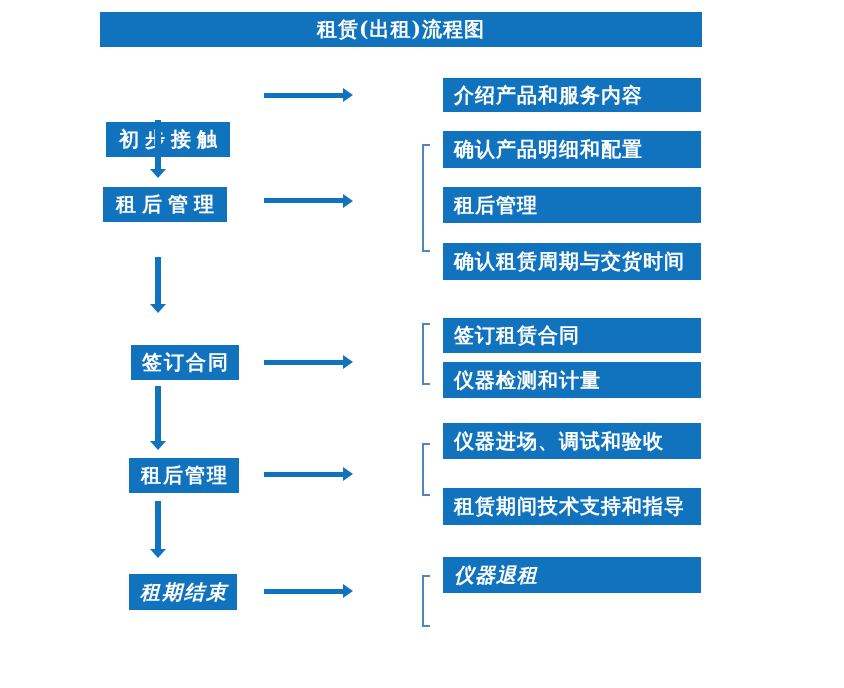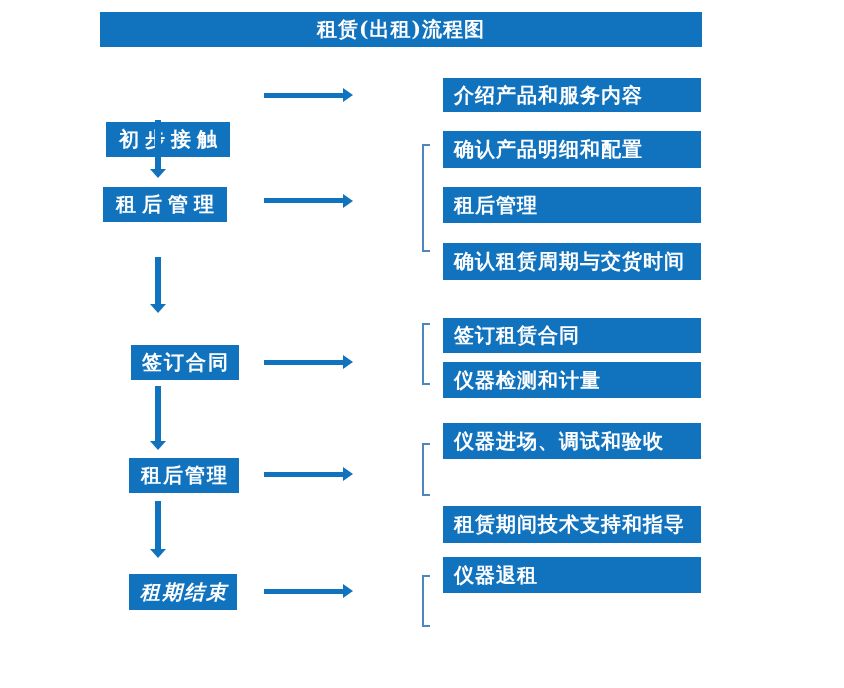--- a/index.html
+++ b/index.html
@@ -35,22 +35,22 @@
   .l3{left:102px;top:345px;width:108px;height:35px;}
   .l4{left:100px;top:458px;width:110px;height:35px;}
   .l5{left:100px;top:574px;width:108px;height:36px;font-style:italic;}
   .r1 {top:78px;height:34px;}
   .r2a{top:131px;height:37px;}
   .r2b{top:187px;height:36px;}
   .r2c{top:243px;height:37px;}
   .r3a{top:318px;height:35px;}
   .r3b{top:362px;height:36px;}
   .r4a{top:423px;height:36px;}
-  .r4b{top:506px;height:37px;}
-  .r5a{top:557px;height:36px;}
+  .r4b{top:488px;height:37px;}
+  .r5a{top:557px;height:36px;font-style:italic;}
   .r5b{top:608px;height:38px;}
   .h1s{top:93px;}  .h1h{top:88px;}
   .h2s{top:198px;} .h2h{top:194px;}
   .h3s{top:360px;} .h3h{top:355px;}
   .h4s{top:472px;} .h4h{top:467px;}
   .h5s{top:589px;} .h5h{top:584px;}
   .a1s{top:120px;height:49px;} .a1h{top:169px;}
   .a2s{top:257px;height:47px;} .a2h{top:304px;}
   .a3s{top:386px;height:55px;} .a3h{top:441px;}
   .a4s{top:501px;height:48px;} .a4h{top:549px;}

